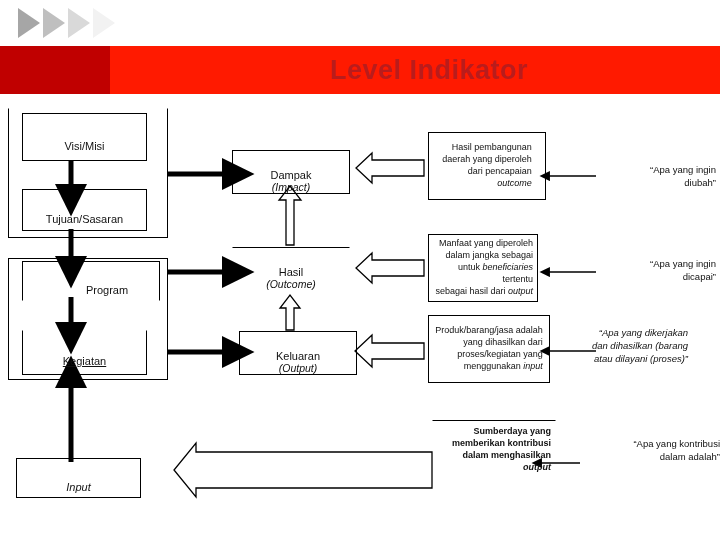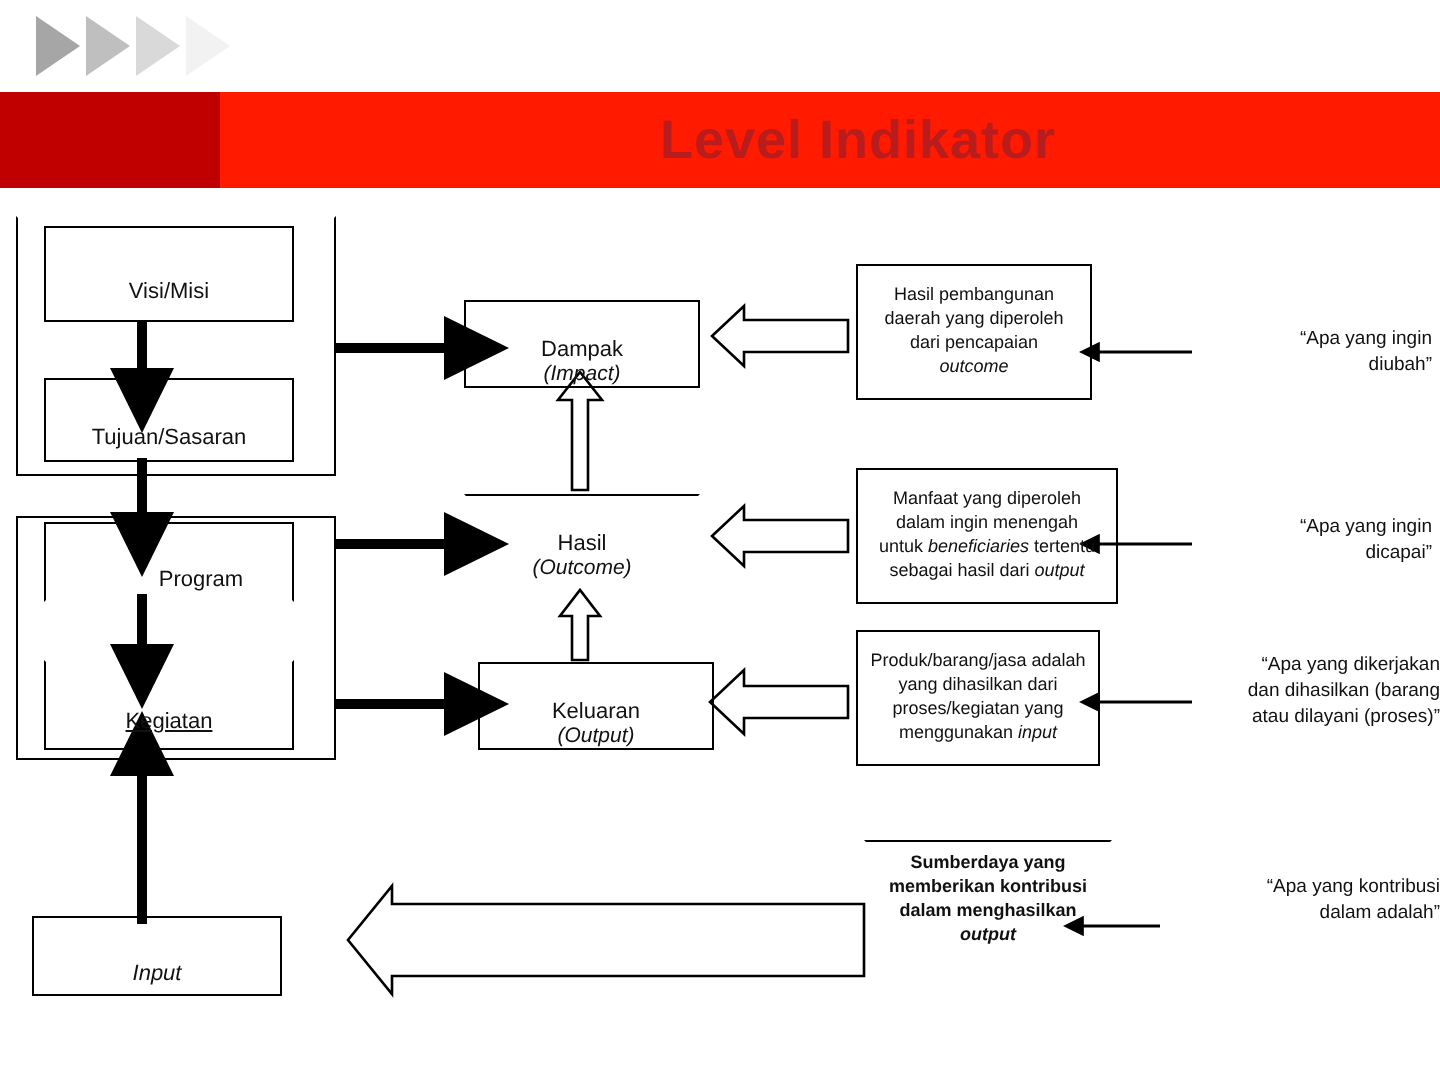--- a/index.html
+++ b/index.html
@@ -86,21 +86,21 @@
     border: 1.6px solid #000;
   }
 
   .desc-box {
     position: absolute;
     box-sizing: border-box;
     border: 1.4px solid #000;
     display: flex;
     align-items: center;
     justify-content: center;
-    text-align: center;
+    text-align: right;
     font-size: 9px;
     line-height: 1.32;
     color: #111;
     padding: 2px 4px;
   }
   .desc-box.only-top-border {
     border-left-color: transparent;
     border-right-color: transparent;
     border-bottom-color: transparent;
   }
@@ -205,21 +205,21 @@
 <div class="outer-frame" style="left:8px; top:258px; width:160px; height:122px;"></div>
 
 <div class="dbox left-label" style="left:22px; top:113px; width:125px; height:48px;">
   <span class="t1">Visi/Misi</span>
 </div>
 
 <div class="dbox left-label" style="left:22px; top:189px; width:125px; height:42px;">
   <span class="t1">Tujuan/Sasaran</span>
 </div>
 
-<div class="dbox left-label open-b" style="left:22px; top:261px; width:125px; height:40px;padding-left:32px;">
+<div class="dbox left-label open-b" style="left:22px; top:261px; width:138px; height:40px;padding-left:32px;">
   <span class="t1">Program</span>
 </div>
 
 <div class="dbox left-label open-t" style="left:22px; top:330px; width:125px; height:45px;">
   <span class="t1">Kegiatan</span>
 </div>
 
 <div class="dbox left-label" style="left:16px; top:458px; width:125px; height:40px; font-style:italic;">
   <span class="t1">Input</span>
 </div>
@@ -241,24 +241,24 @@
 
 <div class="desc-box" style="left:428px; top:132px; width:118px; height:68px;">
   <div>
     <span>Hasil pembangunan</span><br>
     <span>daerah yang diperoleh</span><br>
     <span>dari pencapaian</span><br>
     <em>outcome</em>
   </div>
 </div>
 
-<div class="desc-box" style="left:428px; top:234px; width:131px; height:68px;">
+<div class="desc-box" style="left:428px; top:234px; width:110px; height:68px;">
   <div>
     <span>Manfaat yang diperoleh</span><br>
-    <span>dalam ingin menengah</span><br>
+    <span>dalam jangka sebagai</span><br>
     <span>untuk </span><em>beneficiaries</em><span> tertentu</span><br>
     <span>sebagai hasil dari </span><em>output</em>
   </div>
 </div>
 
 <div class="desc-box" style="left:428px; top:315px; width:122px; height:68px;">
   <div>
     <span>Produk/barang/jasa adalah</span><br>
     <span>yang dihasilkan dari</span><br>
     <span>proses/kegiatan yang</span><br>
@@ -277,21 +277,21 @@
 <div class="question" style="left:600px; top:164px; width:116px;">
   <span>“Apa yang ingin</span><br>
   <span>diubah”</span>
 </div>
 
 <div class="question" style="left:600px; top:258px; width:116px;">
   <span>“Apa yang ingin</span><br>
   <span>dicapai”</span>
 </div>
 
-<div class="question" style="left:596px; top:327px; width:124px;">
+<div class="question" style="left:564px; top:327px; width:124px;font-style:italic;">
   <span>“Apa yang dikerjakan</span><br>
   <span>dan dihasilkan (barang</span><br>
   <span>atau dilayani (proses)”</span>
 </div>
 
 <div class="question" style="left:596px; top:438px; width:124px;">
   <span>“Apa yang kontribusi</span><br>
   <span>dalam adalah”</span>
 </div>
 

